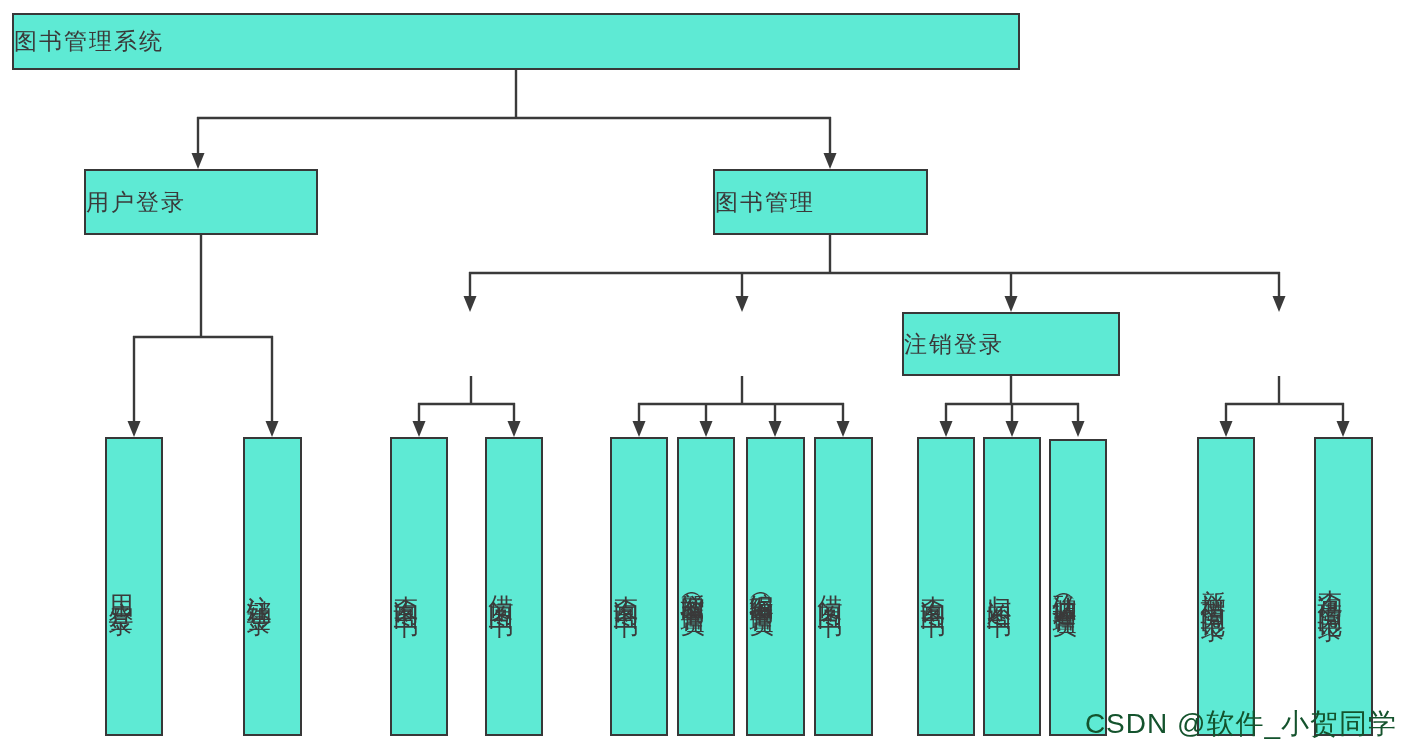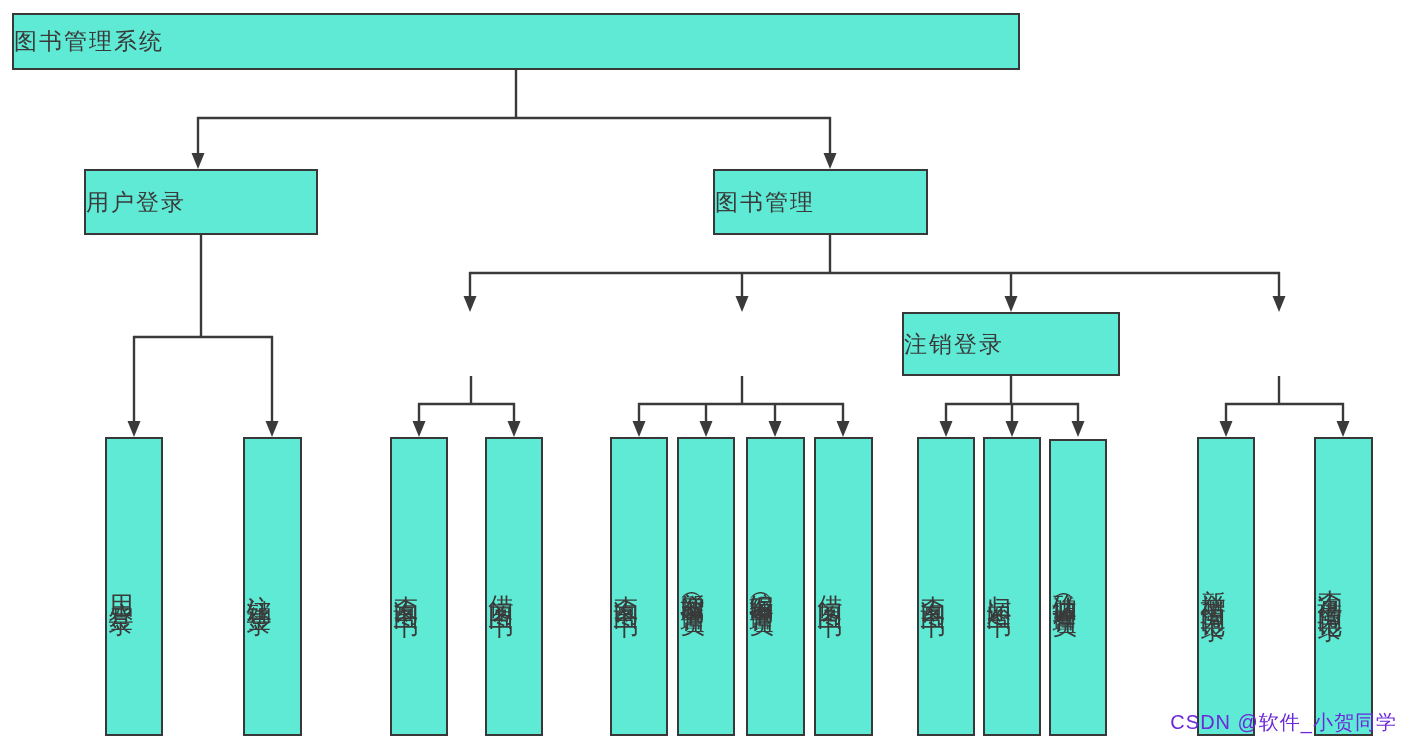--- a/index.html
+++ b/index.html
@@ -33,23 +33,23 @@
     letter-spacing:6px;
     line-height:1.1;
     white-space:nowrap;
   }
   .v .lbl.long{
     font-size:24px;
     letter-spacing:3px;
   }
   #watermark{
     position:absolute;
-    right:8px;bottom:11px;
-    font-size:20px;
-    color:#6d28d9;
+    right:8px;bottom:4px;
+    font-size:28px;
+    color:#14532d;
     letter-spacing:1px;
     white-space:nowrap;
   }
 </style>
 </head>
 <body>
 
 <div id="stage">
 
   <svg id="wires" viewBox="0 0 1405 747">

